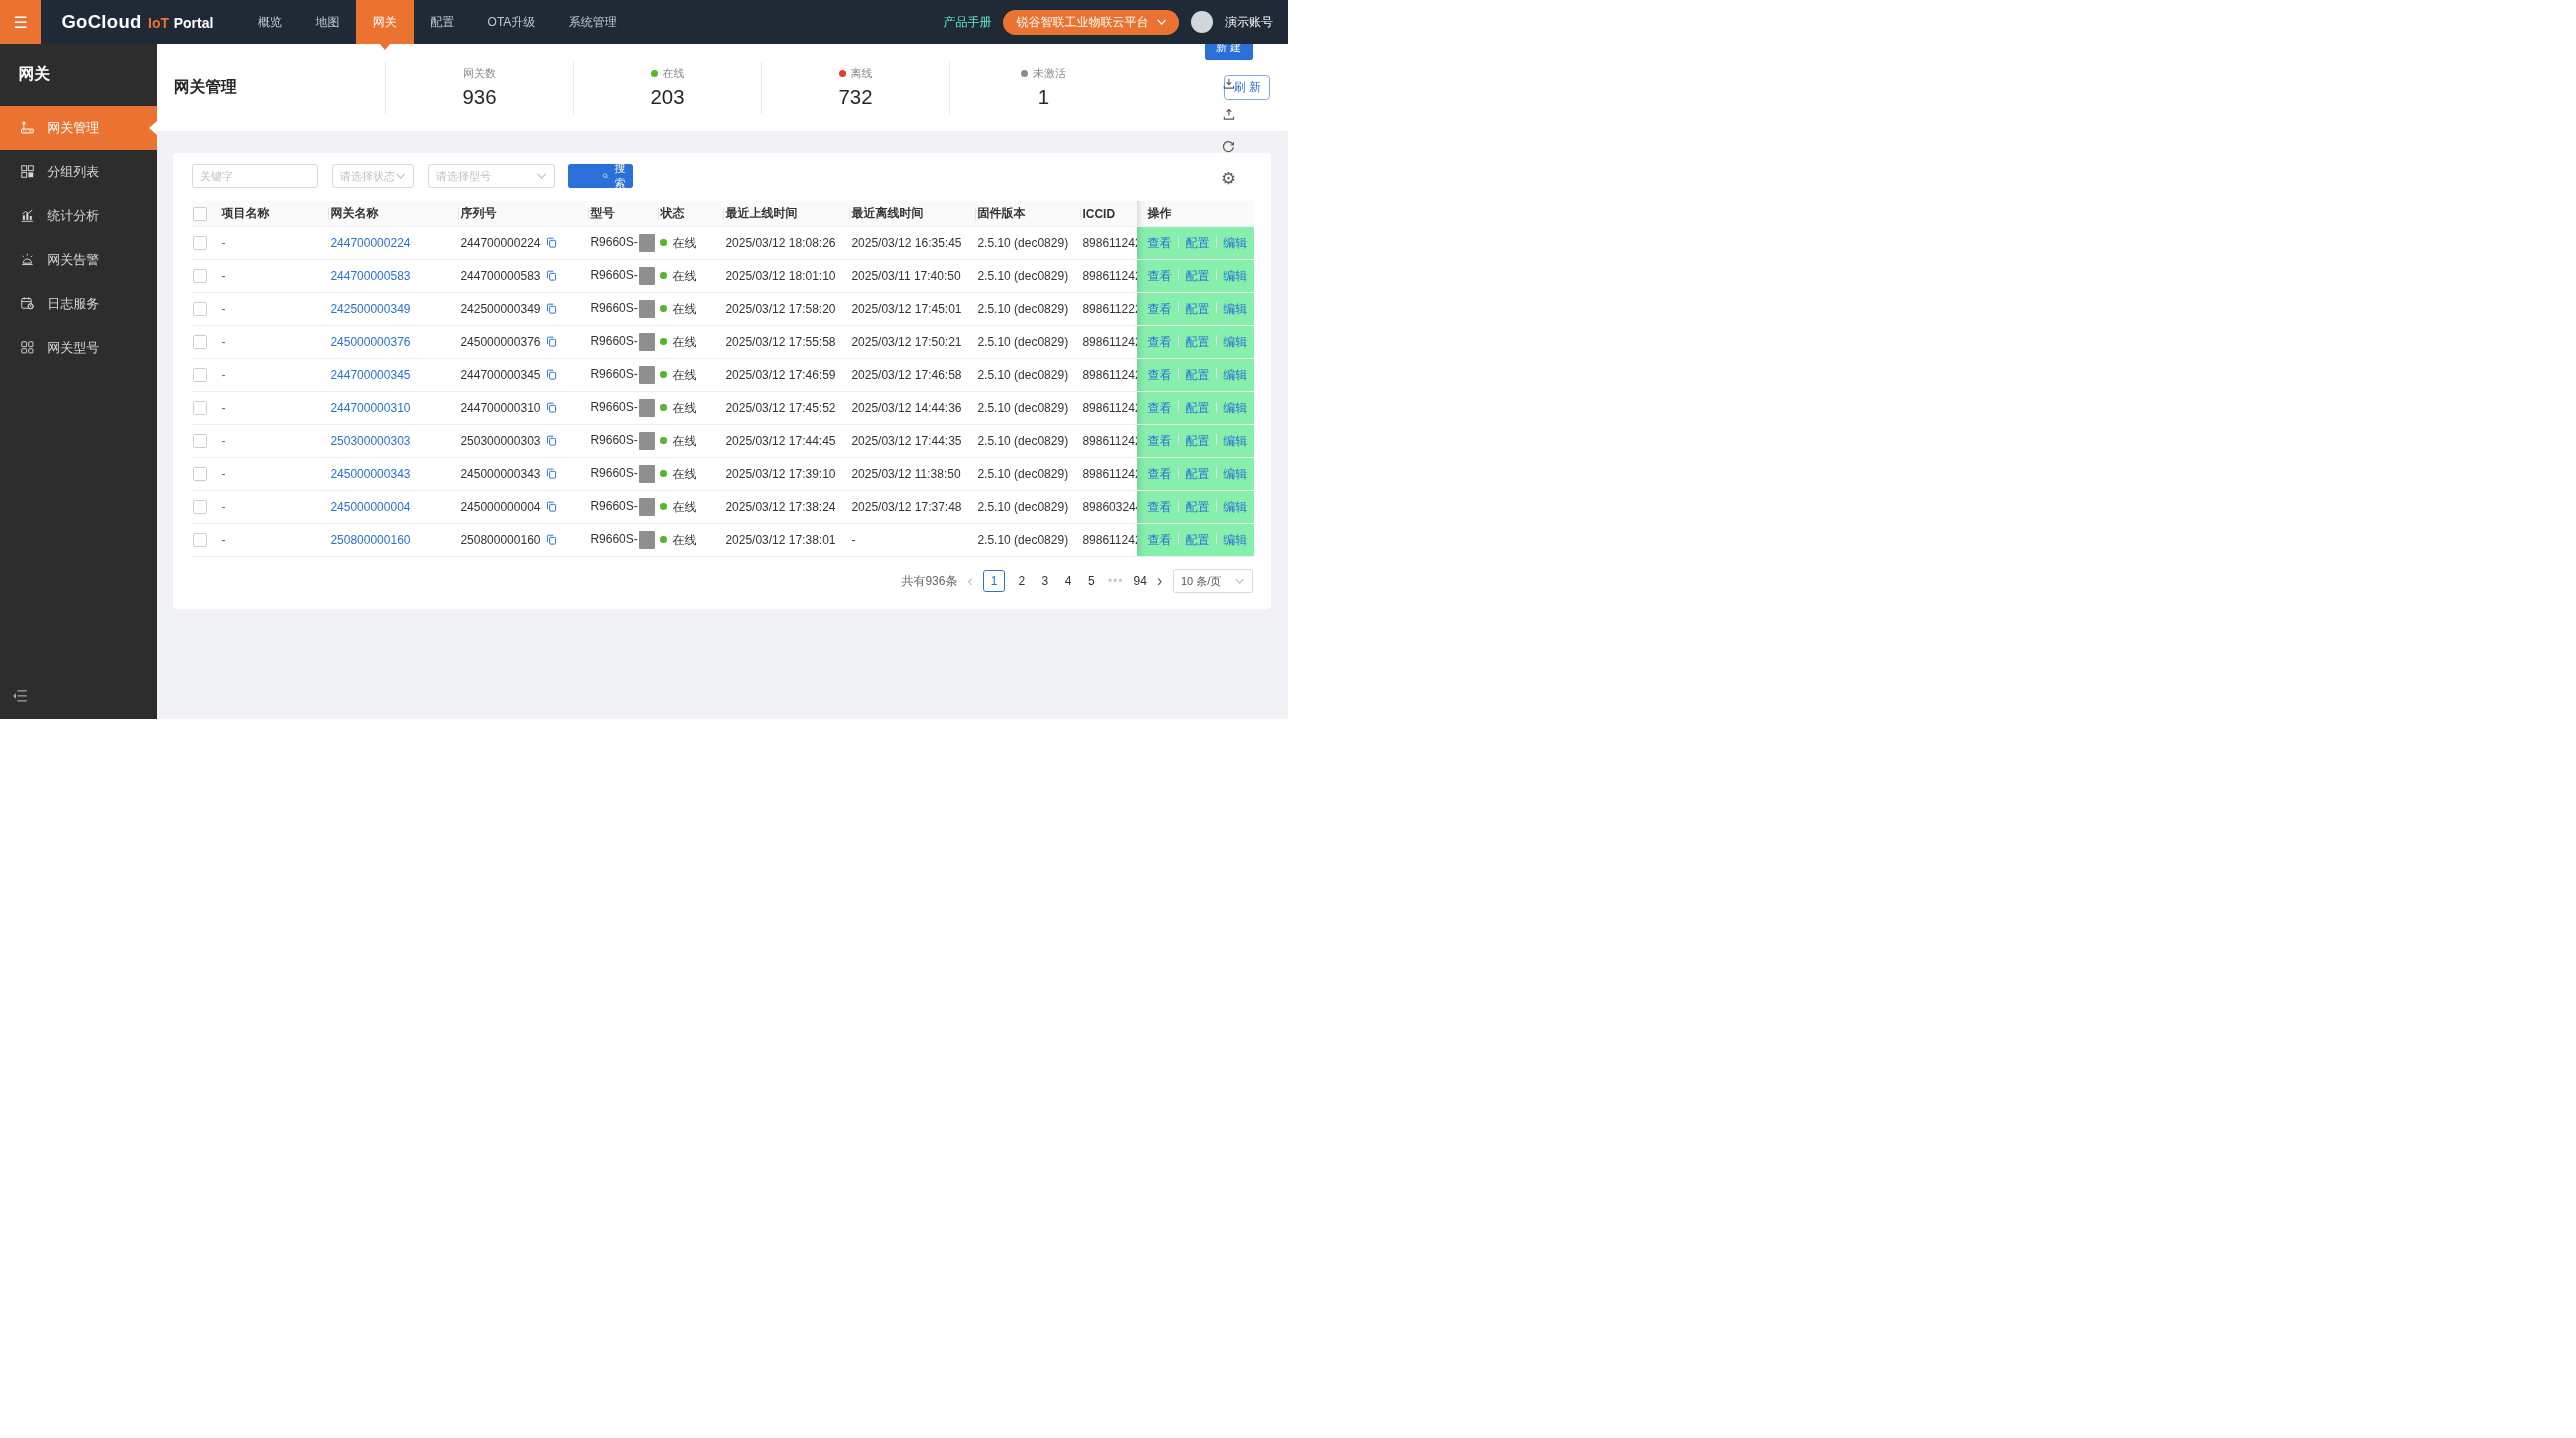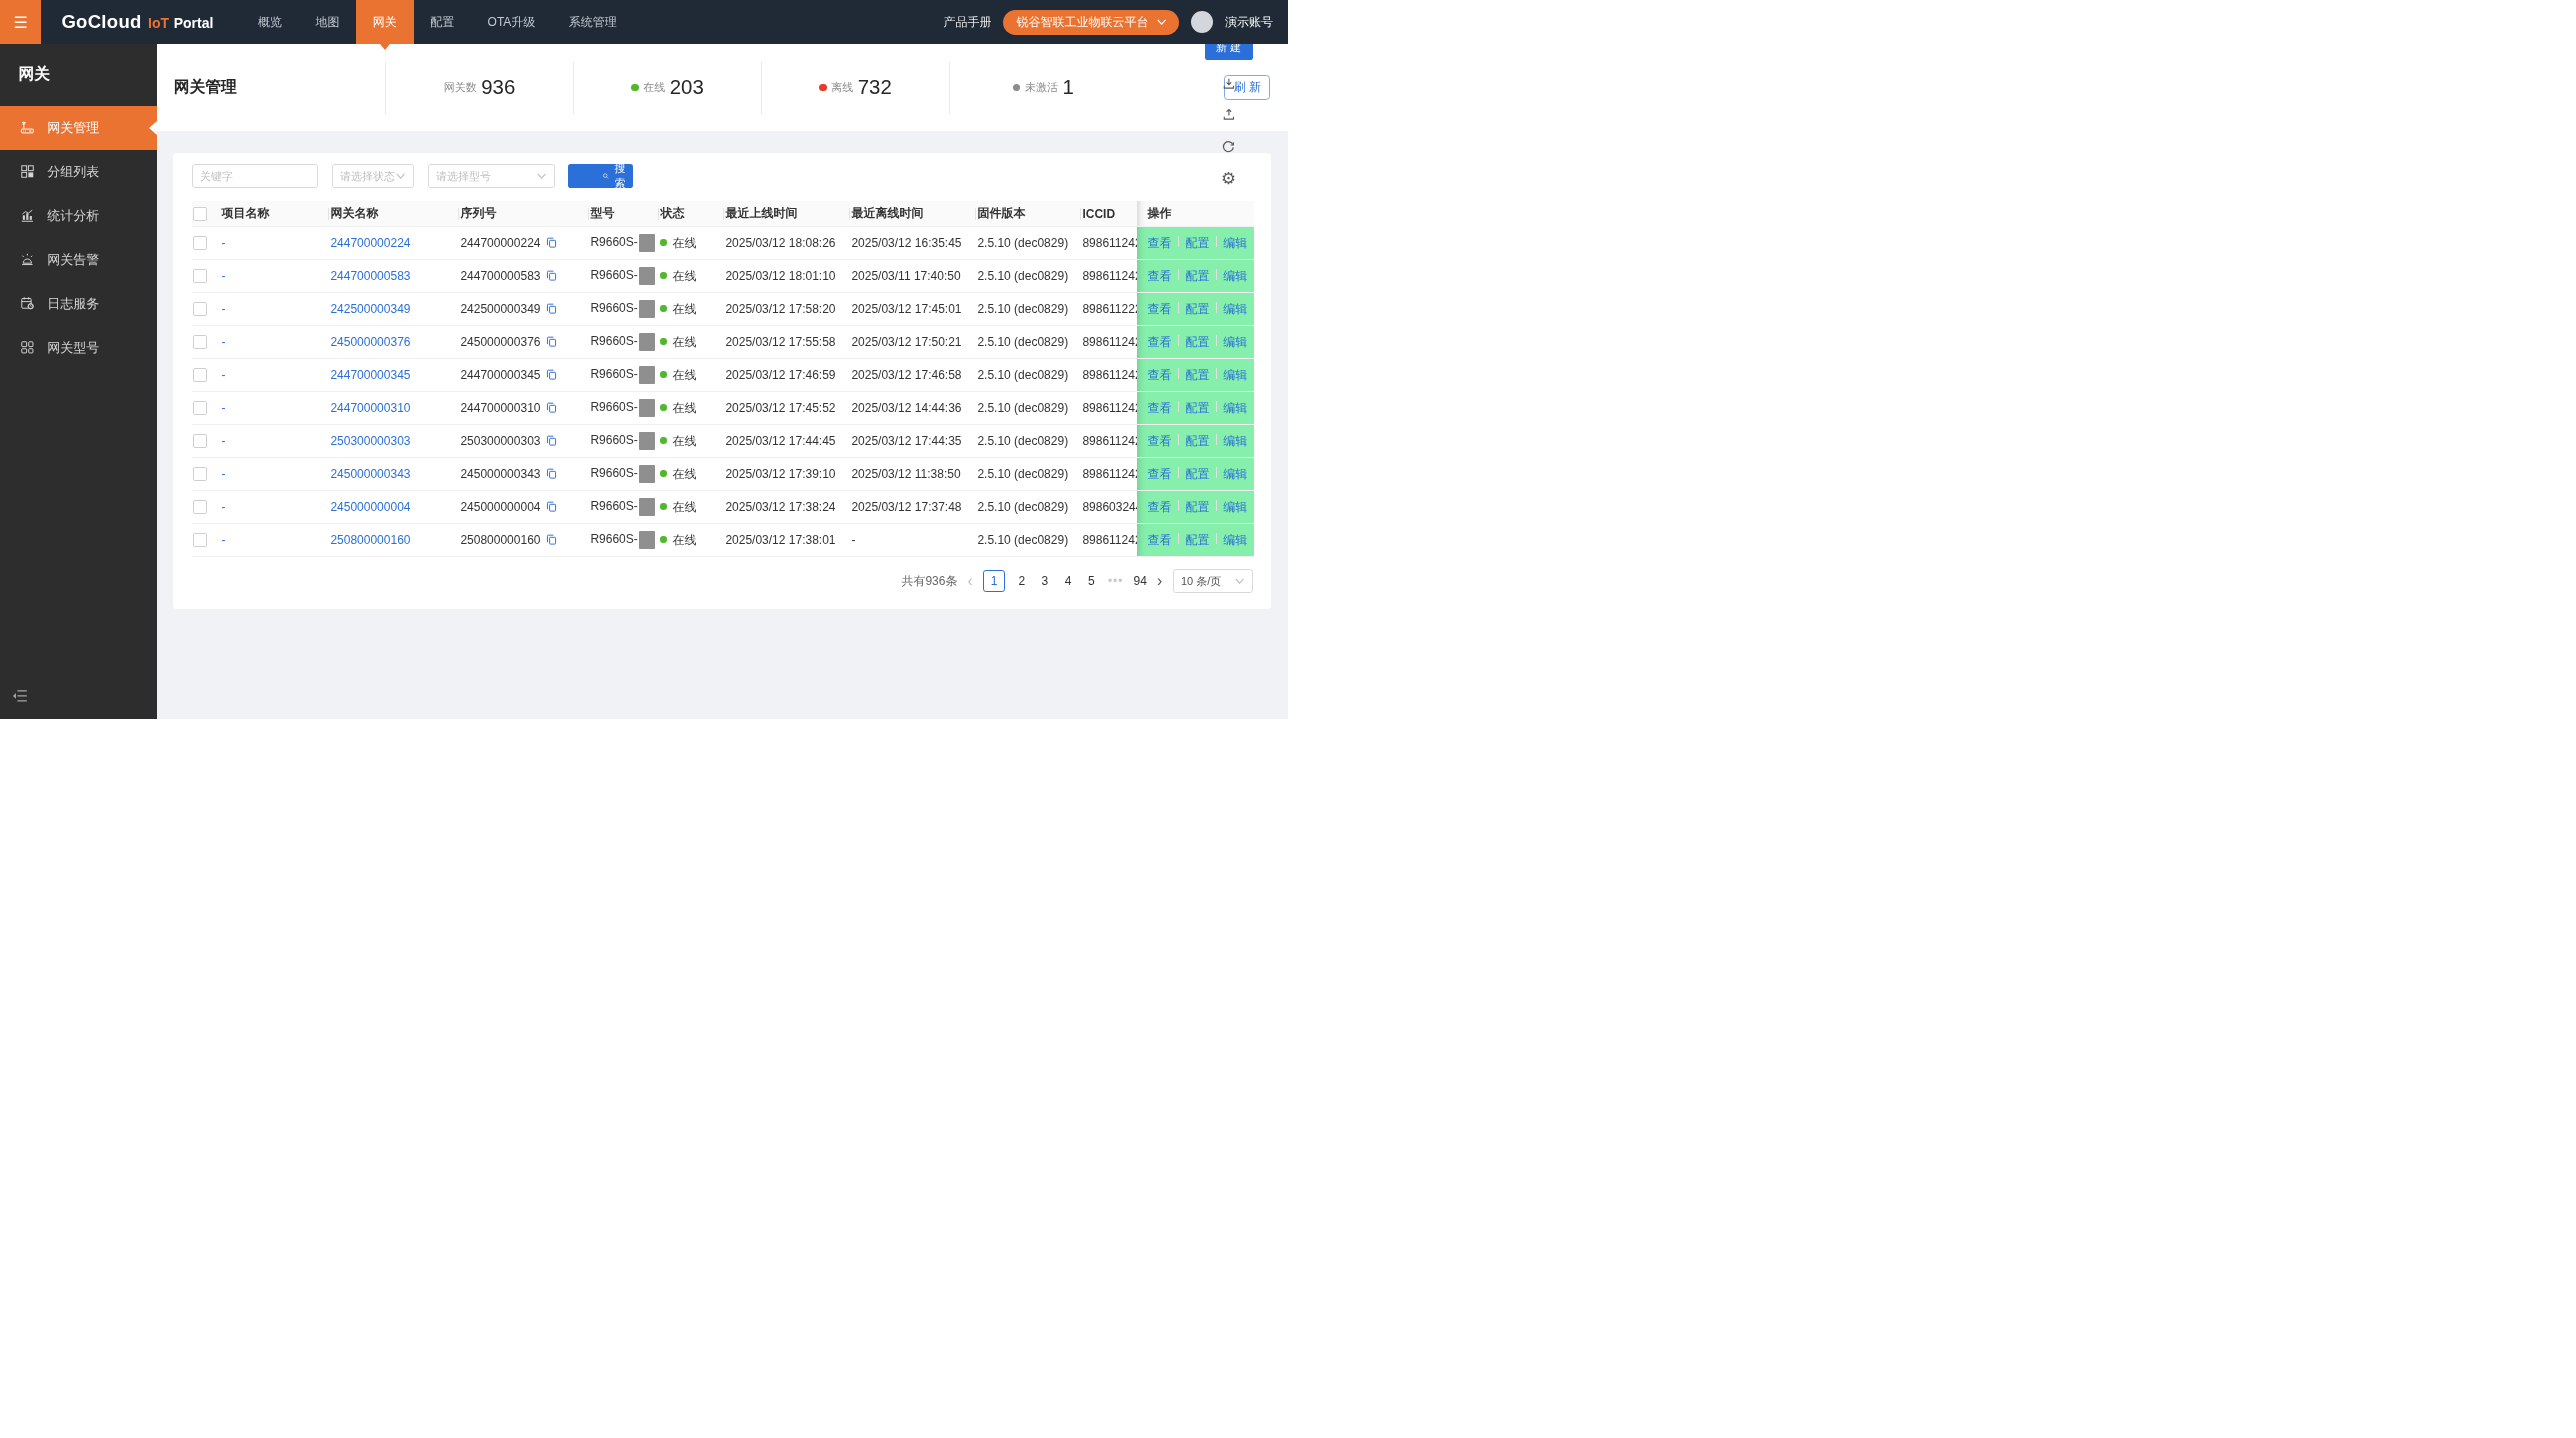--- a/index.html
+++ b/index.html
@@ -13,40 +13,40 @@
   .logo{margin-left:20.4px;display:flex;align-items:baseline;white-space:nowrap;}
   .logo-main{color:#fff;font-size:18.5px;font-weight:700;letter-spacing:0.3px;}
   .logo-iot{color:#ea7331;font-size:14px;font-weight:700;margin-left:6.5px;}
   .logo-portal{color:#fff;font-size:14px;font-weight:700;margin-left:4.6px;}
   .topnav{display:flex;height:44px;margin-left:28px;}
   .nav-item{padding:0 16.7px;display:flex;align-items:center;color:#c3c9d0;font-size:12px;position:relative;cursor:pointer;}
   .nav-item.active{background:#ea7331;color:#fff;}
   .nav-item.active::after{content:"";position:absolute;left:50%;top:44px;transform:translateX(-50%);
        border:5.6px solid transparent;border-top:6.5px solid #ea7331;}
   .topbar-right{margin-left:auto;display:flex;align-items:center;gap:12px;padding-right:15px;}
-  .manual-link{color:#e5e5e5;font-size:12px;cursor:pointer;}
+  .manual-link{color:#5eead4;font-size:12px;cursor:pointer;}
   .platform-pill{height:25px;border-radius:13px;background:#ea7331;color:#fff;display:flex;align-items:center;gap:8.3px;padding:0 13px;font-size:12px;cursor:pointer;}
   .avatar{width:22px;height:22px;border-radius:50%;background:#d3d6da;}
   .account-name{color:#fff;font-size:12px;}
 
   
   .sidebar{position:absolute;top:44px;left:0;bottom:0;width:157px;background:#2d2d2d;z-index:20;}
   .sidebar-title{color:#fff;font-size:15.8px;font-weight:700;padding:20.4px 0 16.7px 18.5px;}
   .menu{list-style:none;margin:3.7px 0 0;padding:0;}
   .menu-item{height:44px;display:flex;align-items:center;gap:12px;padding-left:18.5px;color:#d5d5d5;font-size:13px;position:relative;cursor:pointer;}
   .menu-item svg{flex:0 0 auto;}
   .menu-item.active{background:#ea7331;color:#fff;}
   .menu-item.active::after{content:"";position:absolute;right:0;top:50%;transform:translateY(-50%);
        border-top:7.4px solid transparent;border-bottom:7.4px solid transparent;border-right:8.3px solid #ffffff;}
   .collapse-btn{position:absolute;left:12px;bottom:12px;cursor:pointer;}
 
   
   .band{position:absolute;left:157px;top:44px;right:0;height:87px;background:#fff;display:flex;align-items:center;}
   .band-title{width:228px;padding-left:16.7px;box-sizing:border-box;font-size:15.8px;font-weight:700;color:#262626;}
-  .stat{width:187px;height:52px;border-left:0.9px solid #e9e9e9;display:flex;flex-direction:row;align-items:center;justify-content:center;gap:4.6px;}
+  .stat{width:187px;height:52px;border-left:0.9px solid #e9e9e9;display:flex;flex-direction:column;align-items:center;justify-content:center;gap:4.6px;}
   .stat-label{font-size:11px;color:#8c8c8c;display:flex;align-items:center;gap:4.6px;}
   .stat-dot{width:7.4px;height:7.4px;border-radius:50%;display:none;}
   .stat-value{font-size:20.4px;color:#262626;font-weight:500;}
   .refresh-btn{position:absolute;right:17.6px;top:31px;min-width:46px;height:25px;border:0.9px solid #7ea8e8;color:#2b6fd8;background:#fff;border-radius:3.7px;font-size:12px;cursor:pointer;}
 
   
   .card{position:absolute;left:173px;top:153px;width:1098px;height:456px;background:#fff;border-radius:3.7px;box-sizing:border-box;padding:11px 18.5px 0;}
 
   .toolbar{display:flex;align-items:flex-end;height:24px;}
   .kw-input{width:126px;height:24px;border:0.9px solid #d9d9d9;border-radius:2.8px;padding:0 7.4px;font-size:11px;color:#333;box-sizing:border-box;outline:none;font-family:inherit;}

